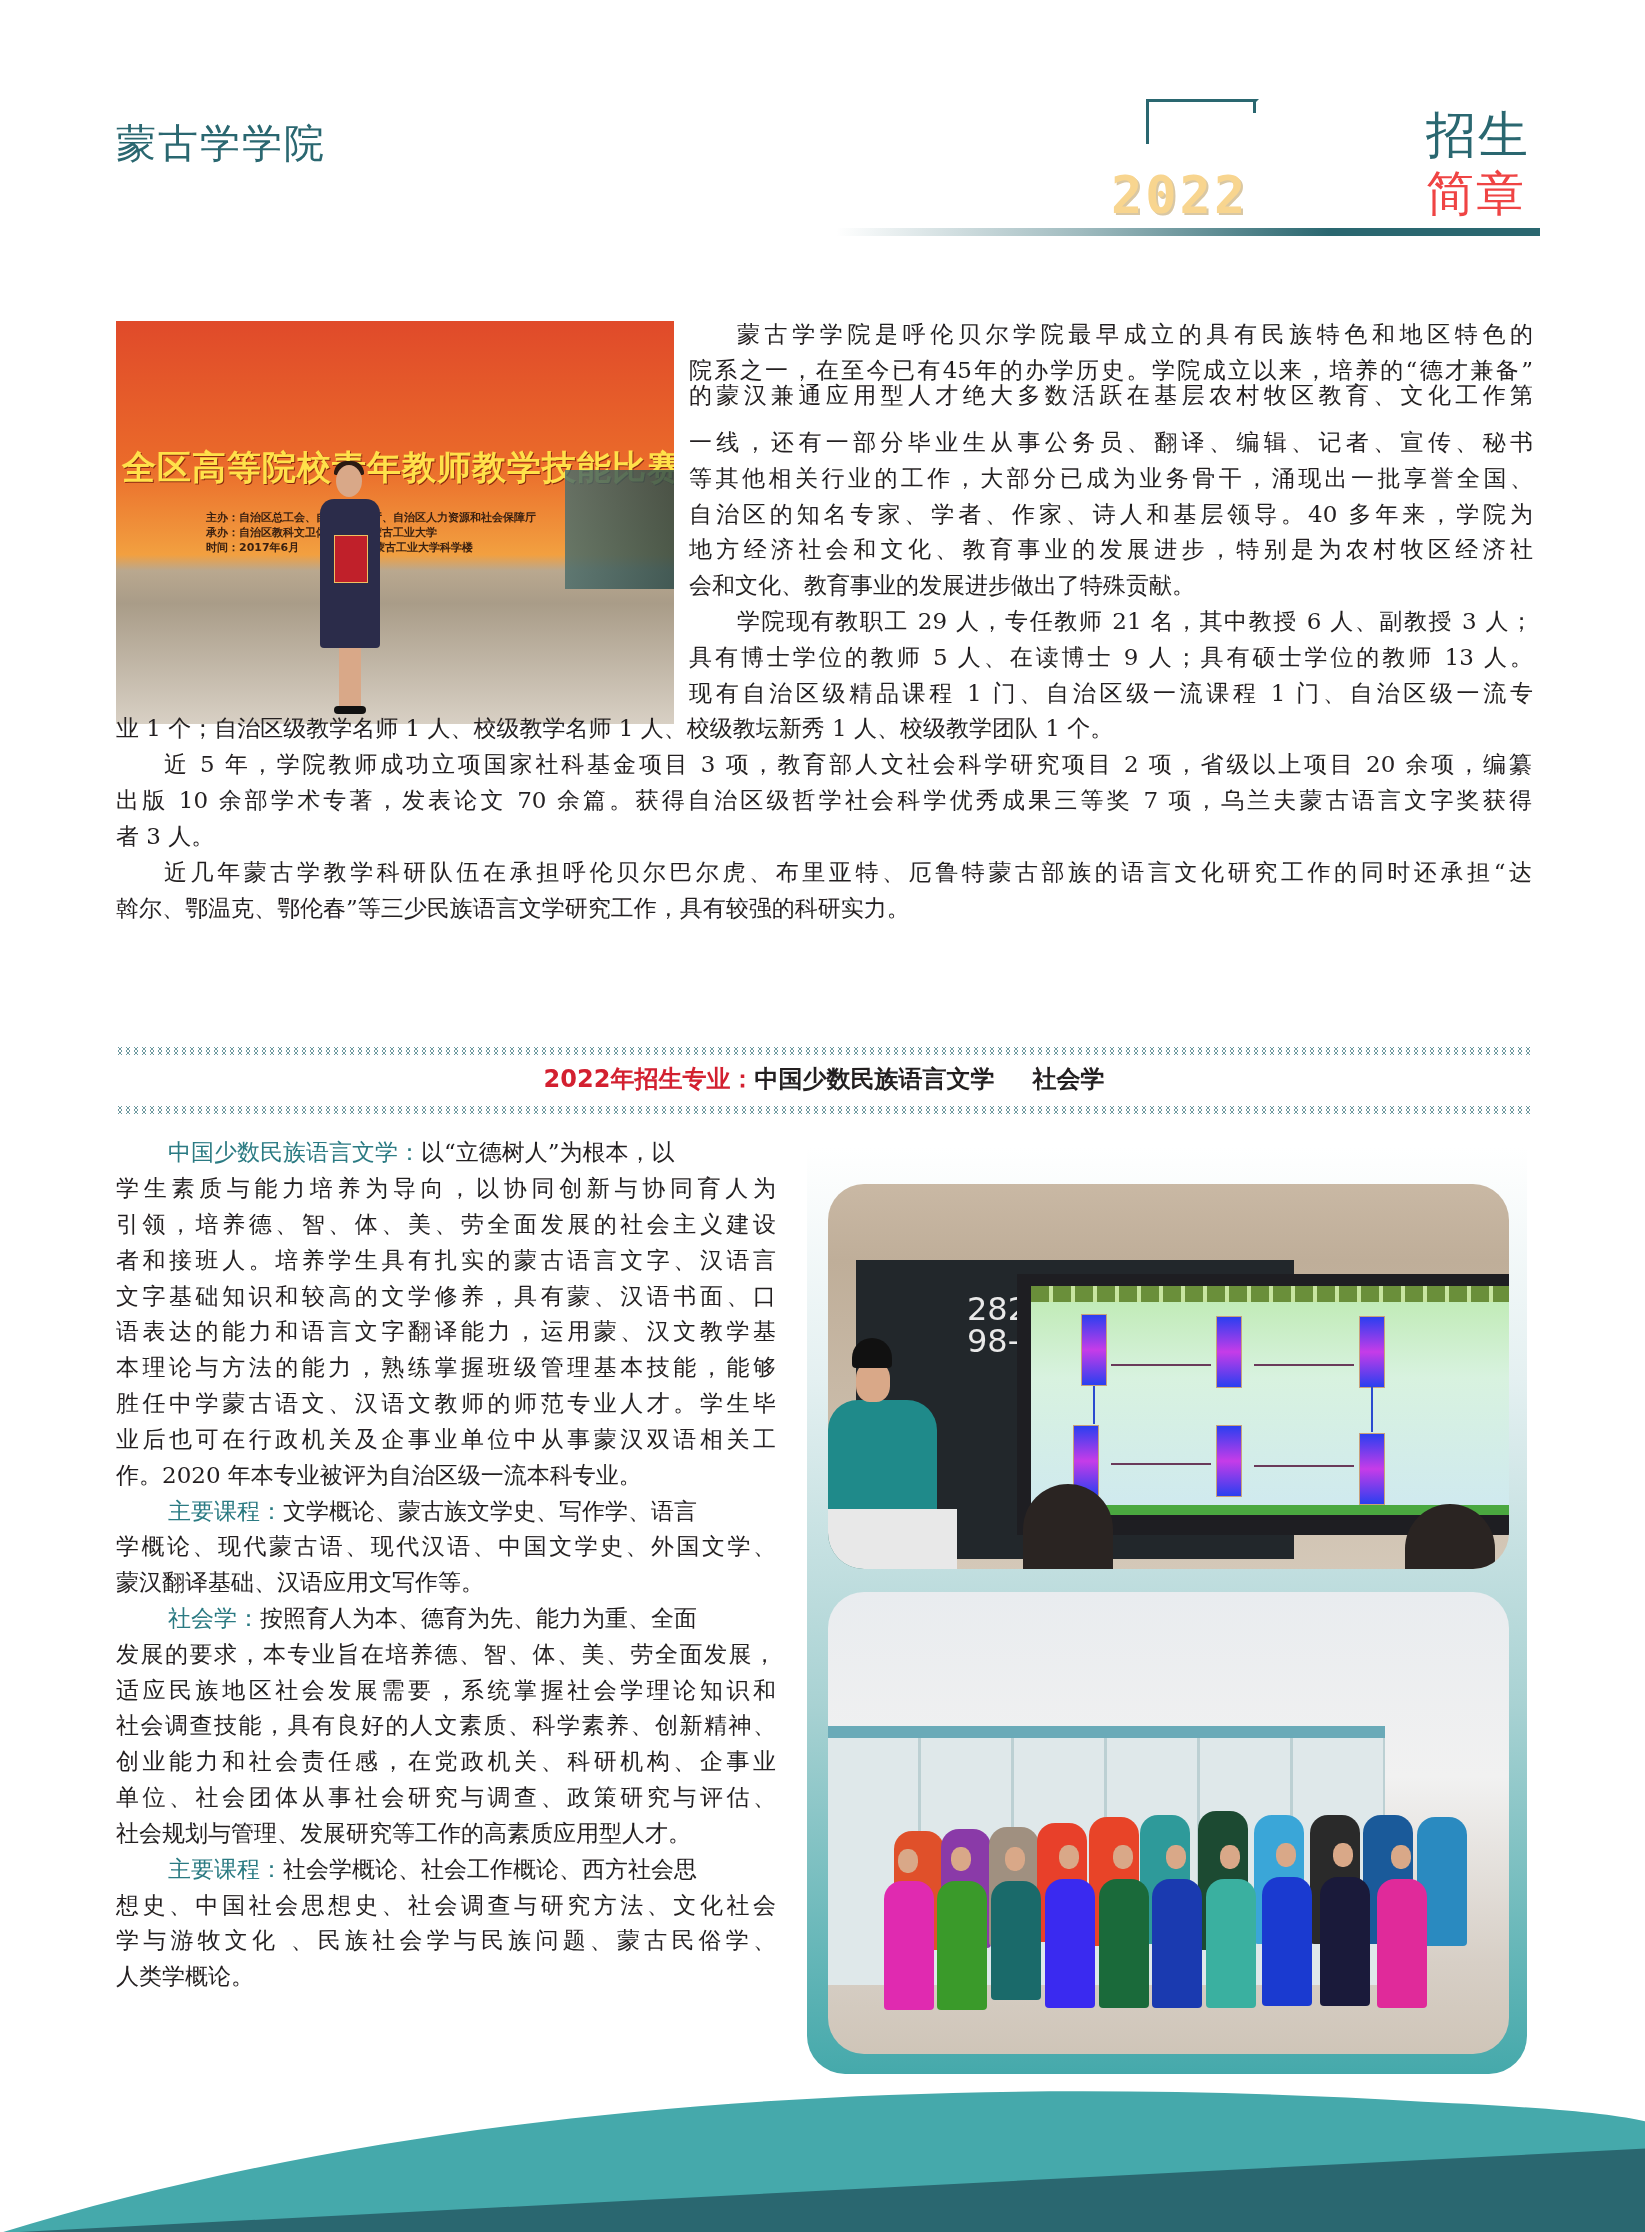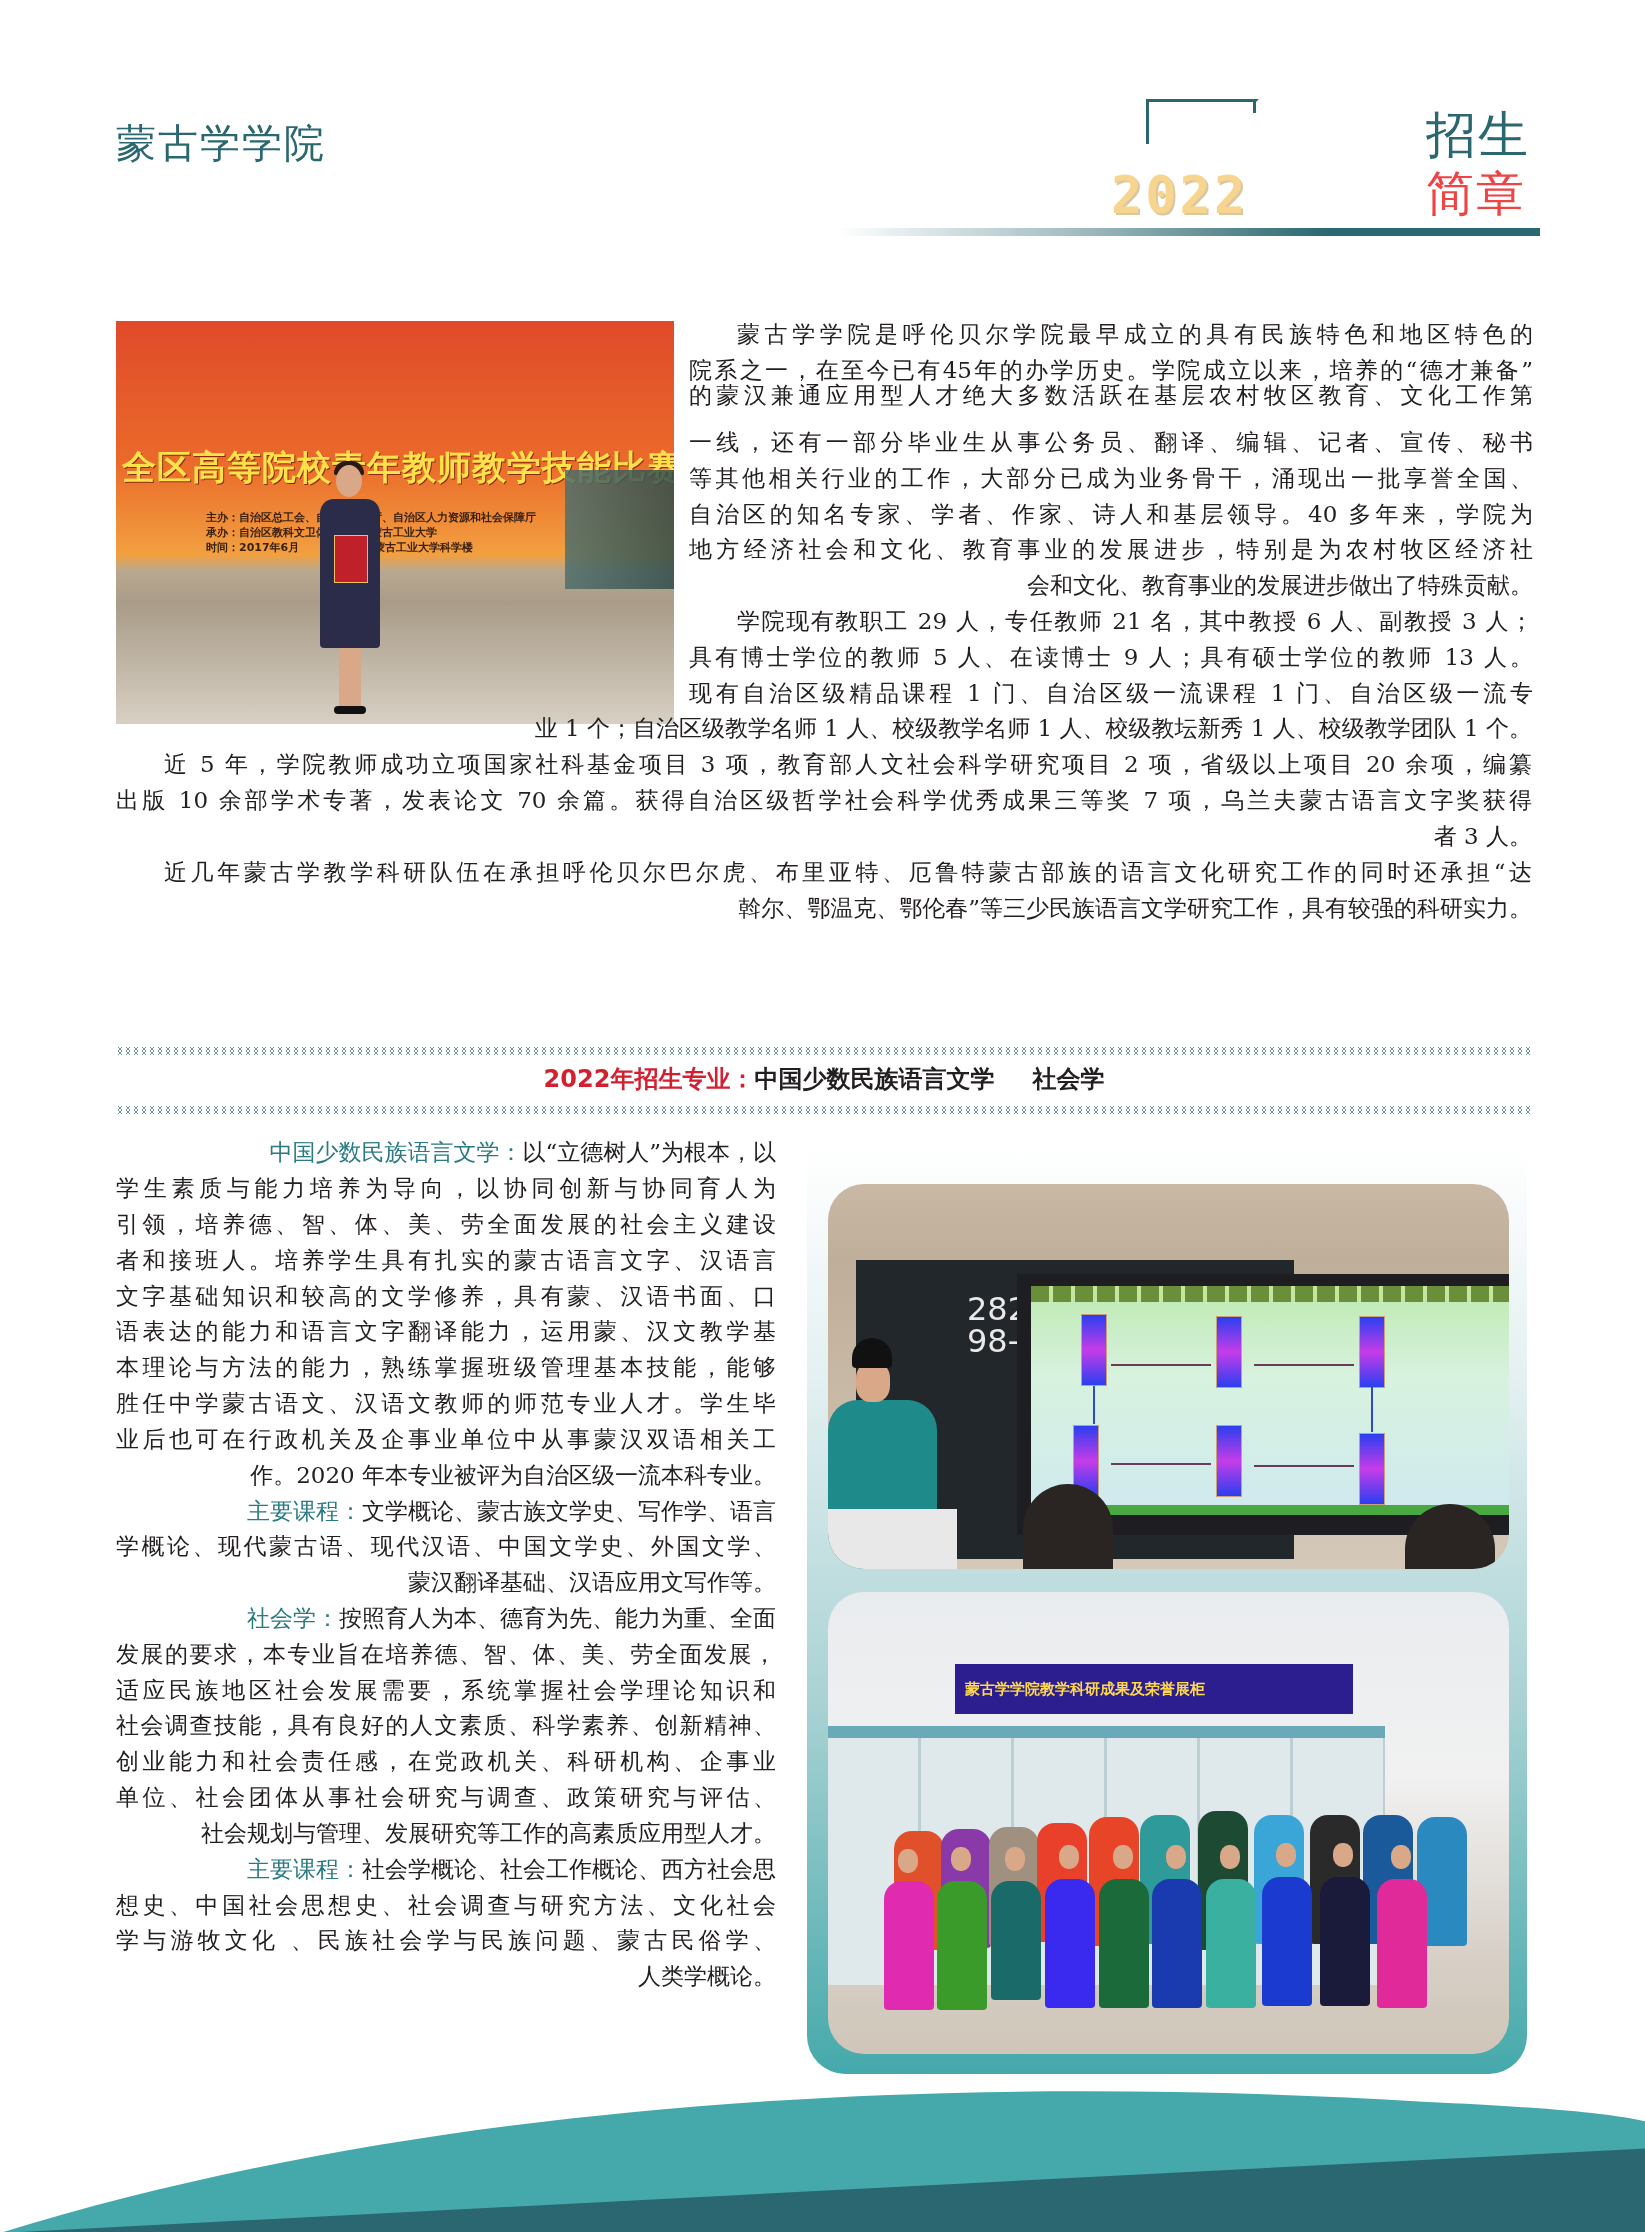--- a/index.html
+++ b/index.html
@@ -38,21 +38,21 @@
   .person { left: 204px; top: 144px; width: 60px; height: 249px; }
   .person .head { position: absolute; left: 16px; top: 0; width: 26px; height: 32px; border-radius: 50%; background: #d9a888; }
   .person .hair { position: absolute; left: 14px; top: -4px; width: 30px; height: 14px; border-radius: 14px 14px 2px 2px; background: #2a1a12; }
   .person .dress { position: absolute; left: 0; top: 34px; width: 60px; height: 149px; border-radius: 14px 14px 4px 4px; background: #2b2c4a; }
   .person .cert { position: absolute; left: 14px; top: 70px; width: 32px; height: 46px; background: #c0202a; border: 1px solid #f0c060; }
   .person .legs { position: absolute; left: 19px; top: 183px; width: 22px; height: 60px; background: #d9a888; }
   .person .shoes { position: absolute; left: 14px; top: 241px; width: 32px; height: 8px; border-radius: 4px; background: #111; }
   .building { right: 0; top: 149px; width: 109px; height: 119px; background: linear-gradient(90deg, #4f6f6c, #2f4c4a); opacity: 0.85; }
 
   
-  .text-line { position: absolute; font-size: 23px; line-height: 36px; white-space: nowrap; color: #231f20; text-align: right; }
+  .text-line { position: absolute; font-size: 23px; line-height: 36px; white-space: nowrap; color: #231f20; }
   .intro { left: 689px; width: 844px; }
   .full { left: 116px; width: 1416px; }
   .indent { text-indent: 48px; }
   .justify { text-align: justify; text-align-last: justify; }
   .lbl { font-family: "DejaVu Sans", "Liberation Sans", sans-serif; color: #2a7a82; }
 
   
   .zigzag { left: 116px; width: 1416px; height: 8px;
     background-image:
       linear-gradient(135deg, transparent 45%, #5f8f95 45%, #5f8f95 58%, transparent 58%),
@@ -221,21 +221,20 @@
       <div class="hat"></div>
   </div>
   <div class="abs desk"></div>
   <div class="abs student" style="left:195px;top:300px"></div>
   <div class="abs student" style="left:577px;top:320px"></div>
 </div>
 
 <div class="abs photo photo-group">
   <div class="abs shelves"></div>
   <div class="abs shelf-top"></div>
-  <div class="abs group-banner">蒙古学学院教学科研成果及荣誉展柜</div>
 
   <div class="robe-p" style="left:66px;top:239px;height:119px;background:#e0502a"></div>
   <div class="robe-p" style="left:113px;top:237px;height:119px;background:#8a3aa8"></div>
   <div class="robe-p" style="left:161px;top:235px;height:119px;background:#a09080"></div>
   <div class="robe-p" style="left:209px;top:231px;height:119px;background:#e8402a"></div>
   <div class="robe-p" style="left:261px;top:225px;height:129px;background:#e84428"></div>
   <div class="robe-p" style="left:312px;top:223px;height:129px;background:#2e9a9a"></div>
   <div class="robe-p" style="left:370px;top:219px;height:139px;background:#1c4a32"></div>
   <div class="robe-p" style="left:426px;top:223px;height:129px;background:#3aa6d8"></div>
   <div class="robe-p" style="left:482px;top:223px;height:129px;background:#2a2a2a"></div>

